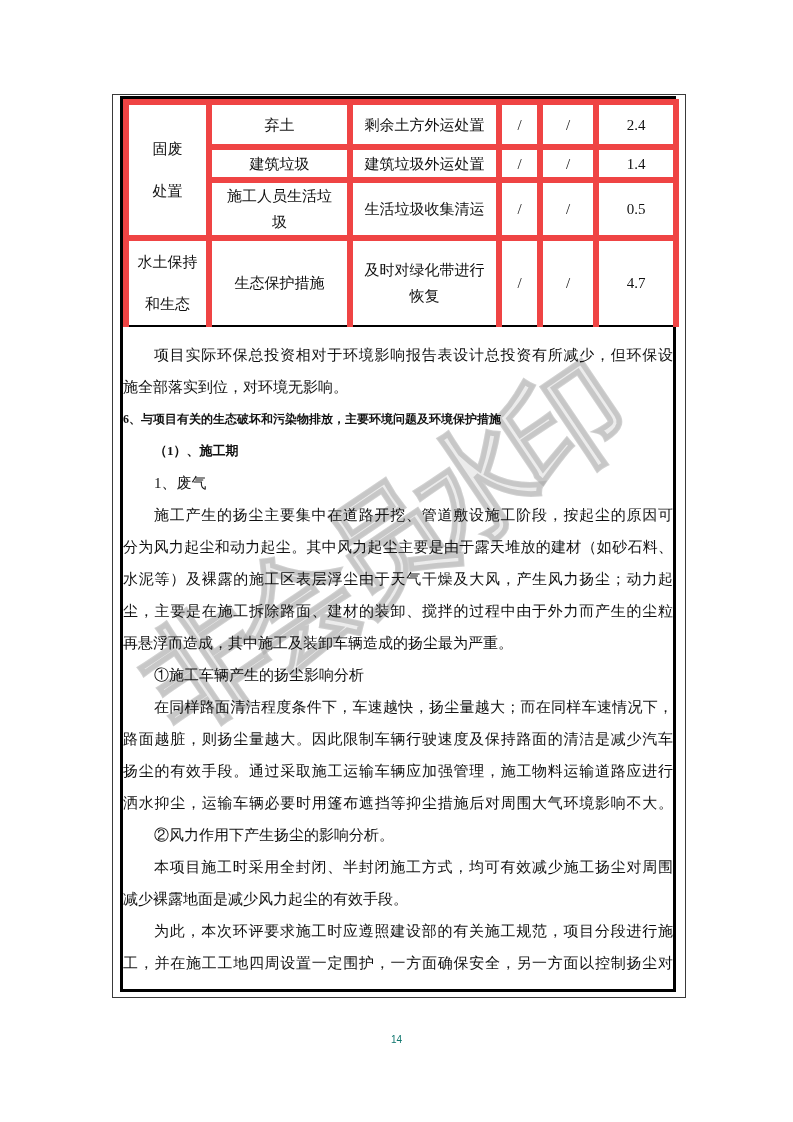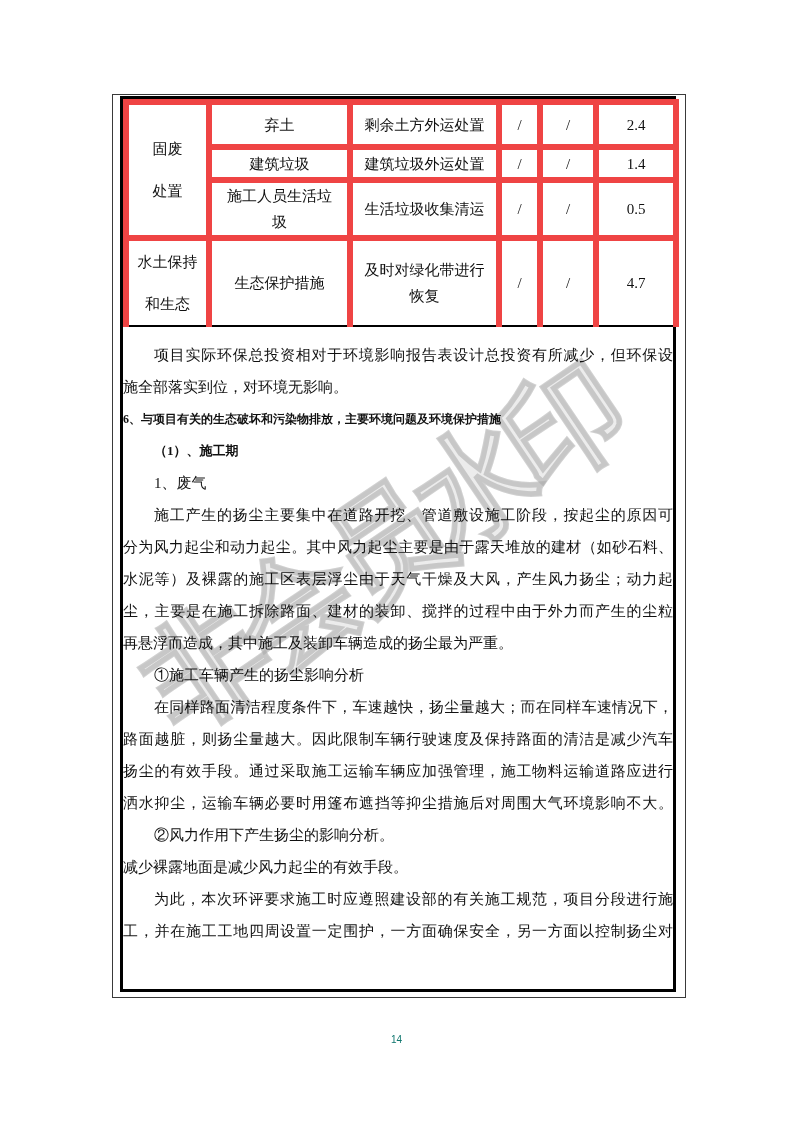--- a/index.html
+++ b/index.html
@@ -117,19 +117,20 @@
         <div class="bline fill">分为风力起尘和动力起尘。其中风力起尘主要是由于露天堆放的建材（如砂石料、</div>
         <div class="bline fill">水泥等）及裸露的施工区表层浮尘由于天气干燥及大风，产生风力扬尘；动力起</div>
         <div class="bline fill">尘，主要是在施工拆除路面、建材的装卸、搅拌的过程中由于外力而产生的尘粒</div>
         <div class="bline short">再悬浮而造成，其中施工及装卸车辆造成的扬尘最为严重。</div>
         <div class="bline short indent">①施工车辆产生的扬尘影响分析</div>
         <div class="bline fill indent">在同样路面清洁程度条件下，车速越快，扬尘量越大；而在同样车速情况下，</div>
         <div class="bline fill">路面越脏，则扬尘量越大。因此限制车辆行驶速度及保持路面的清洁是减少汽车</div>
         <div class="bline fill">扬尘的有效手段。通过采取施工运输车辆应加强管理，施工物料运输道路应进行</div>
         <div class="bline fill">洒水抑尘，运输车辆必要时用篷布遮挡等抑尘措施后对周围大气环境影响不大。</div>
         <div class="bline short indent">②风力作用下产生扬尘的影响分析。</div>
+        <div class="bline fill indent">本项目施工时采用全封闭、半封闭施工方式，均可有效减少施工扬尘对周围</div>
         <div class="bline short">减少裸露地面是减少风力起尘的有效手段。</div>
         <div class="bline fill indent">为此，本次环评要求施工时应遵照建设部的有关施工规范，项目分段进行施</div>
         <div class="bline fill">工，并在施工工地四周设置一定围护，一方面确保安全，另一方面以控制扬尘对</div>
       </div>
   </div>
   <div class="page-number">14</div>
 </div>
 
 </body></html>

